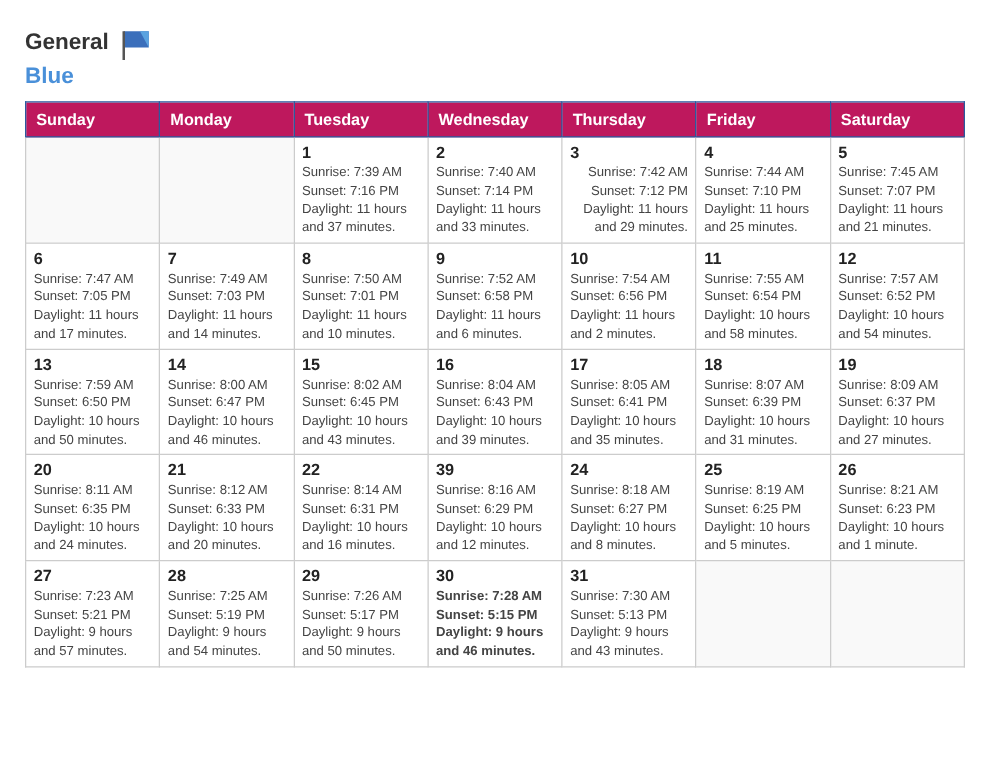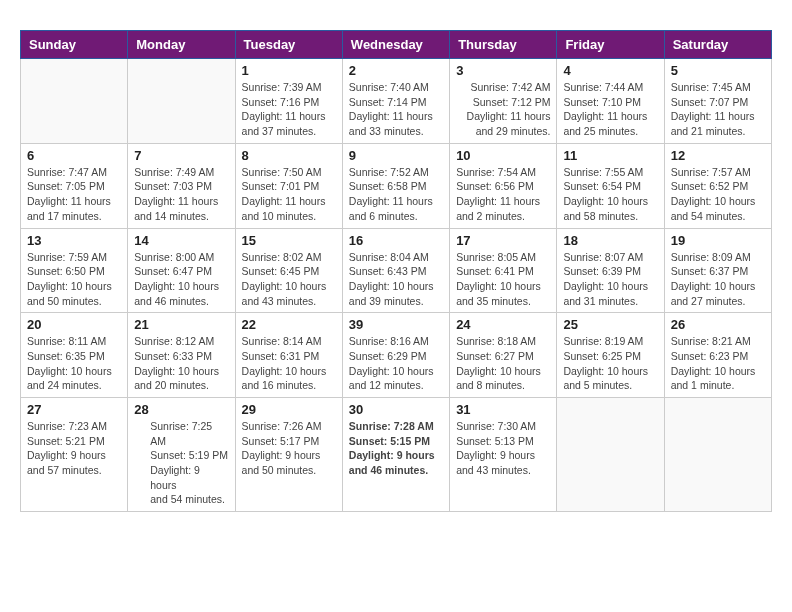--- a/index.html
+++ b/index.html
@@ -36,21 +36,21 @@
     .location-title {
       font-size: 16px;
       color: #555;
     }
     .calendar {
       width: 100%;
       border-collapse: collapse;
       border: 1px solid #ccc;
     }
     .calendar th {
-      background-color: #701a75;
+      background-color: #be185d;
       color: white;
       text-align: left;
       padding: 6px 8px;
       font-size: 13px;
       border: 1px solid #2a5a9f;
     }
     .calendar td {
       vertical-align: top;
       border: 1px solid #ccc;
       padding: 4px 6px;
@@ -74,20 +74,32 @@
     .day-info {
       font-size: 10.5px;
       color: #444;
       line-height: 1.4;
     }
   </style>
 </head>
 <body>
 
 <div class="header-area">
+  <div class="logo">
+    <div>
+      <span style="font-size:18px;font-weight:bold;color:#333;">General</span>
+      <svg class="logo-icon" viewBox="0 0 30 30" style="display:inline-block;vertical-align:middle;margin-left:2px;">
+        <polygon points="5,5 25,5 25,18 5,18" fill="#3b6fbb"></polygon>
+        <polygon points="18,5 25,5 25,18" fill="#5ba3e0"></polygon>
+        <line x1="5" y1="5" x2="5" y2="28" stroke="#555" stroke-width="2"></line>
+      </svg>
+      <br>
+      <span style="font-size:18px;font-weight:bold;color:#4a90d9;">Blue</span>
+    </div>
+  </div>
 </div>
 
 <table class="calendar">
   <thead>
     <tr>
     <th>Sunday</th>
         <th>Monday</th>
         <th>Tuesday</th>
         <th>Wednesday</th>
         <th>Thursday</th>
@@ -291,21 +303,21 @@
       <tr>
         <td>
           <span class="day-number">27</span>
           <div class="day-info" style="white-space: pre-line;">Sunrise: 7:23 AM
 Sunset: 5:21 PM
 Daylight: 9 hours
 and 57 minutes.</div>
         </td>
         <td>
           <span class="day-number">28</span>
-          <div class="day-info" style="white-space: pre-line; margin-left: 16px;">Sunrise: 7:25 AM
+          <div class="day-info" style="white-space: pre-line;">Sunrise: 7:25 AM
 Sunset: 5:19 PM
 Daylight: 9 hours
 and 54 minutes.</div>
         </td>
         <td>
           <span class="day-number">29</span>
           <div class="day-info" style="white-space: pre-line;">Sunrise: 7:26 AM
 Sunset: 5:17 PM
 Daylight: 9 hours
 and 50 minutes.</div>

